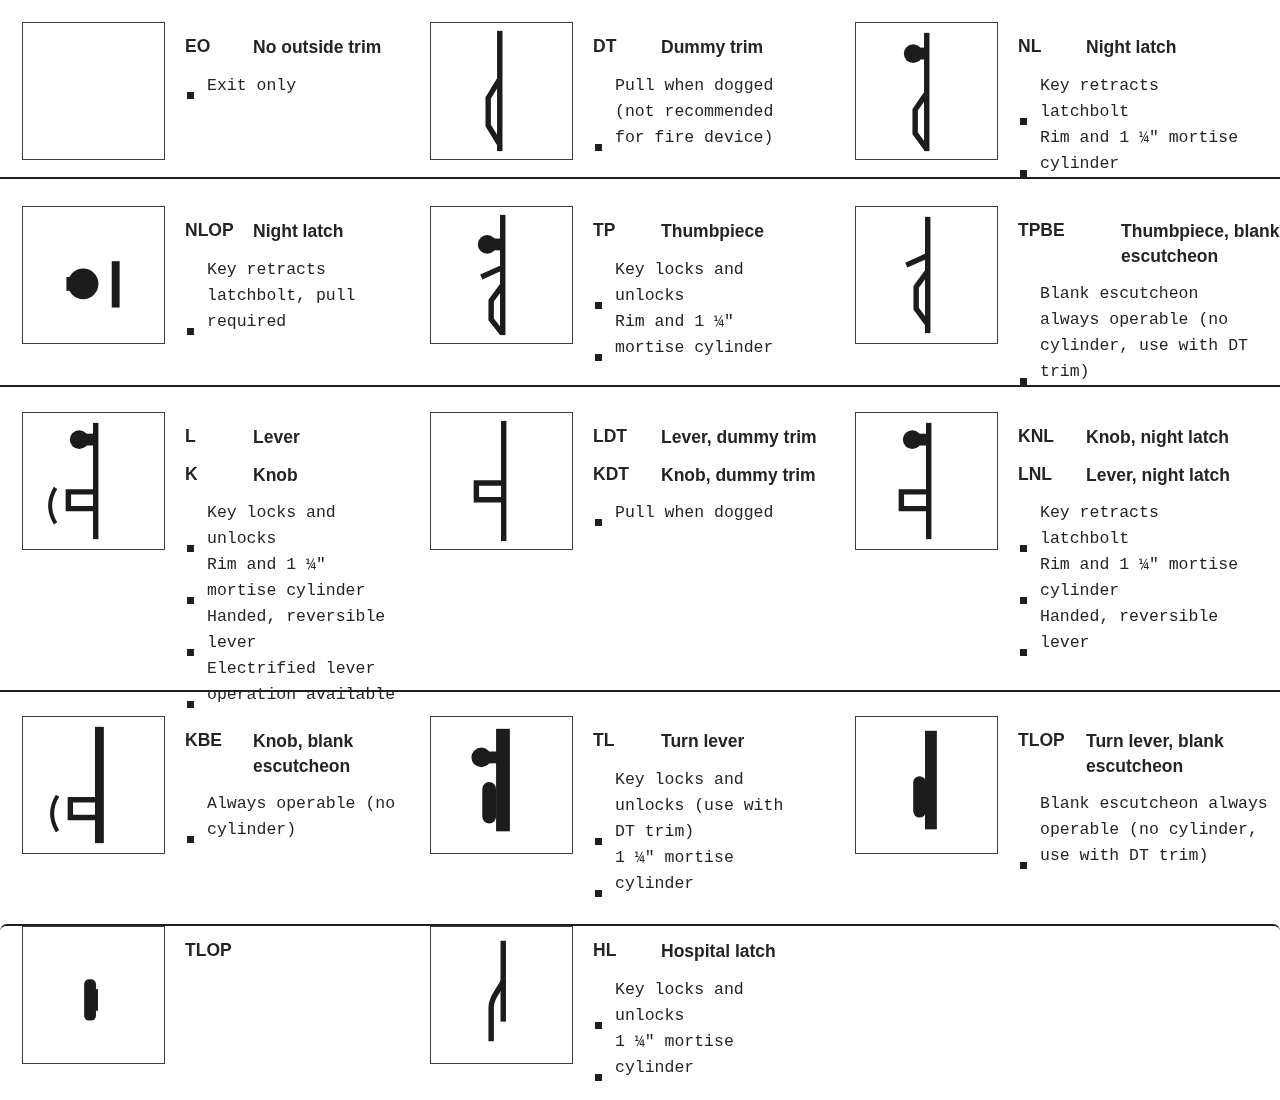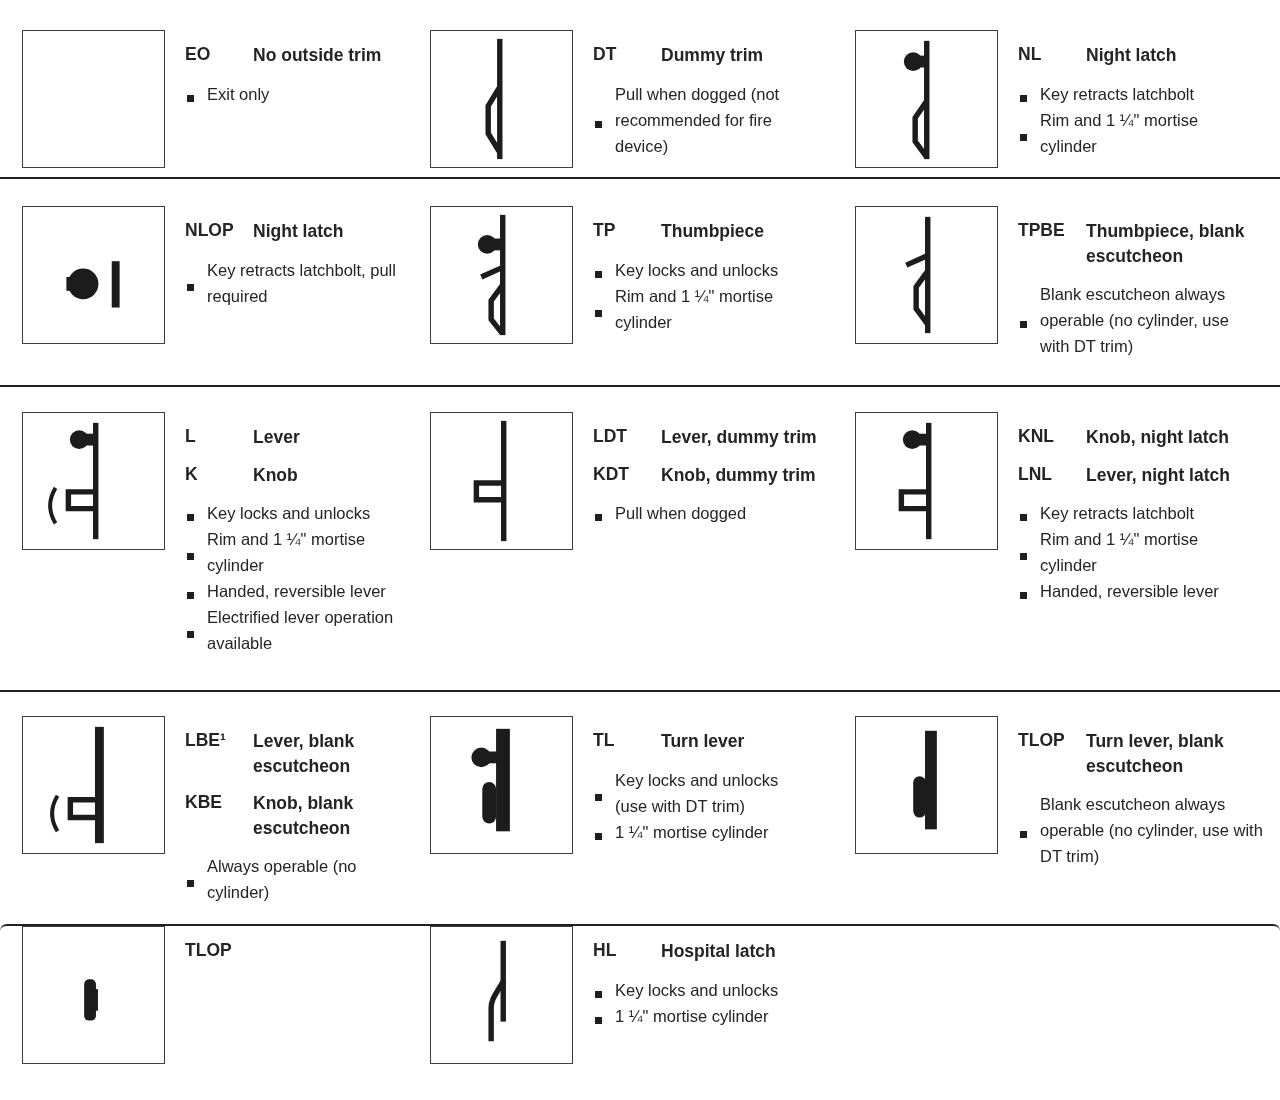--- a/index.html
+++ b/index.html
@@ -10,48 +10,48 @@
     -webkit-font-smoothing:antialiased;
   }
   .page{width:1280px;height:1100px;box-sizing:border-box;overflow:hidden;}
   .row{
     display:grid;
     grid-template-columns:408px 425px 447px;
     padding-left:22px;
     box-sizing:border-box;
   }
   .row.sep{border-top:2px solid #202020;}
-  .r1{height:177px;padding-top:30px;}
+  .r1{height:177px;padding-top:22px;}
   .r2{height:208px;padding-top:27px;}
   .r3{height:305px;padding-top:25px;}
   .r4{height:234px;padding-top:24px;}
   .r5{height:185px;border-radius:7px;}
   .cell{display:flex;align-items:flex-start;}
   .illus-box{
     width:143px;height:138px;flex:none;
     border:1.5px solid #3d3d3d;box-sizing:border-box;background:#fff;
   }
   .illus-box svg{width:100%;height:100%;display:block;}
   .ink{fill:#1c1c1c;}
   .stroke{fill:none;stroke:#1c1c1c;stroke-width:5.5;}
   .thin{fill:none;stroke:#1c1c1c;stroke-width:4;}
   .info{margin-left:20px;padding-top:13px;}
   .title-row{display:flex;}
   .title-row + .title-row{margin-top:13px;}
   .code{width:68px;flex:none;font-weight:bold;font-size:17.5px;line-height:1.35;}
   .title{font-weight:bold;font-size:17.5px;line-height:1.4;}
   .bullets{list-style:none;margin:13px 0 0 0;padding:0;font-size:16.5px;line-height:26px;}
-  .bullets li{display:flex;align-items:center;}
+  .bullets li{display:flex;align-items:flex-end;font-family:Liberation Mono, monospace;}
   .sq{width:7px;height:7px;background:#1f1f1f;flex:none;margin:9px 13px 0 2px;}
   .btxt{display:block;}
   .bw192 .btxt{max-width:192px;}
   .bw190 .btxt{max-width:190px;}
   .bw215 .btxt{max-width:215px;}
   .bw235 .btxt{max-width:235px;}
-  .tw160{max-width:160px;}
+  .tw160{max-width:160px;margin-left:35px;}
   .tw125{max-width:125px;}
   .tw150{max-width:150px;}
   .tw130{max-width:130px;}
 </style>
 </head>
 <body>
 
 <div class="page">
 
   <section class="row r1">
@@ -309,24 +309,20 @@
     <article class="cell">
       <div class="illus-box">
         <svg viewBox="0 0 143 138">
           <rect class="ink" x="73" y="10" width="9" height="118"></rect>
           <path class="stroke" d="M75 84 L48 84 L48 102 L75 102"></path>
           <path class="thin" d="M35 80 Q24 98 35 116"></path>
         </svg>
       </div>
       <div class="info">
         <div class="title-row">
-          <span class="code">LBE¹</span>
-          <span class="title tw125">Lever, blank escutcheon</span>
-        </div>
-        <div class="title-row">
           <span class="code">KBE</span>
           <span class="title tw125">Knob, blank escutcheon</span>
         </div>
         <ul class="bullets bw190">
           <li>
               <span class="sq"></span>
               <span class="btxt">Always operable (no cylinder)</span>
             </li>
         </ul>
       </div>

